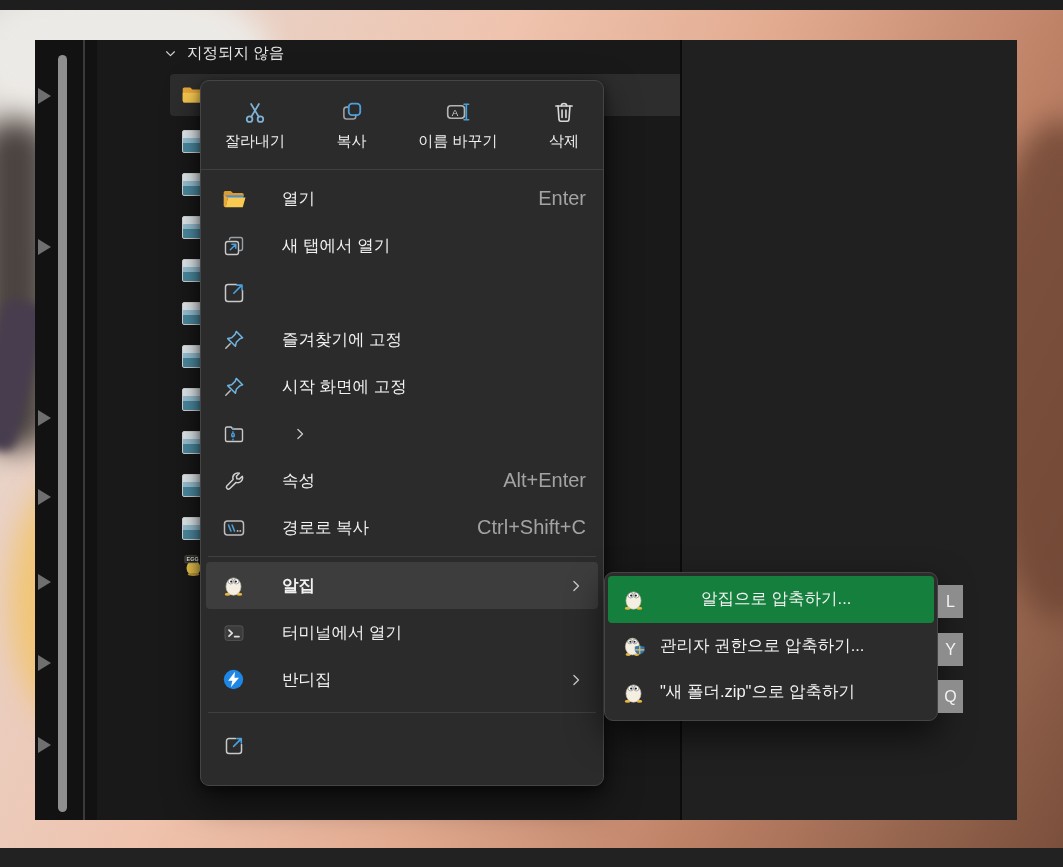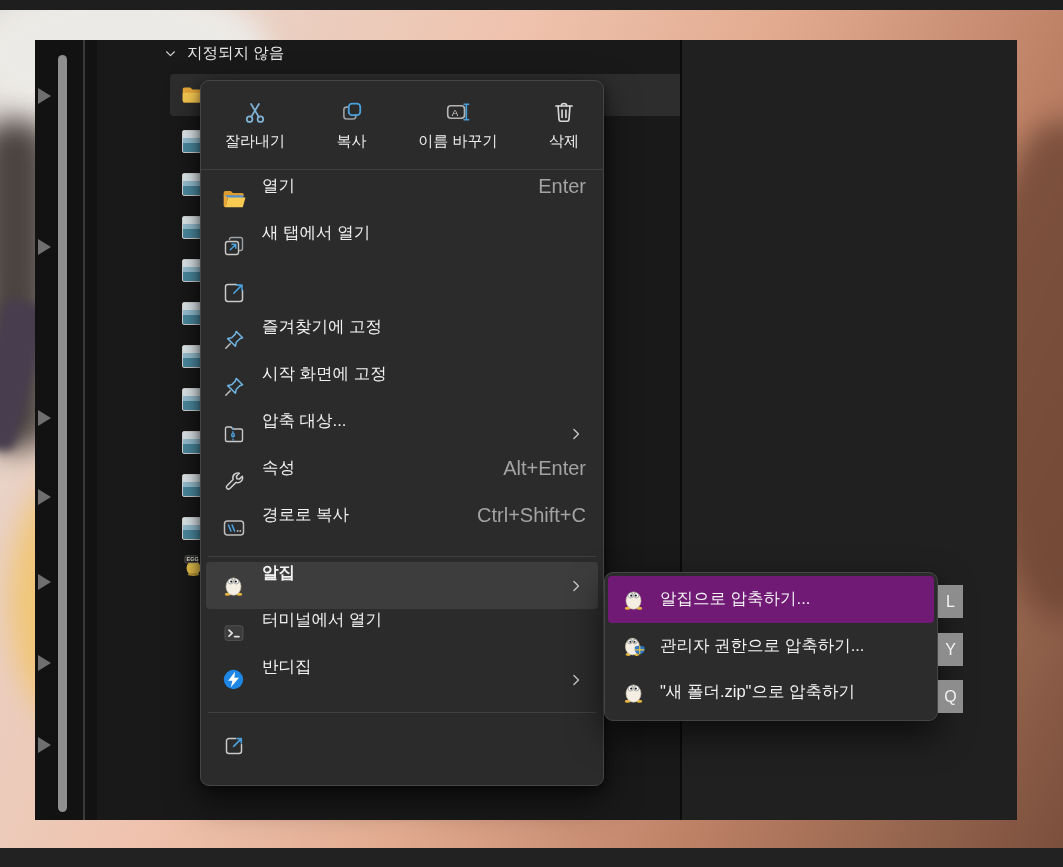--- a/index.html
+++ b/index.html
@@ -24,32 +24,32 @@
   .row.sel{background:#2d2d2d;border-radius:4px;height:42px;}
   .row .ric{width:26px;height:26px;flex:0 0 26px;display:flex;align-items:center;justify-content:center;margin-left:10px;}
   .thumb{width:23px;height:23px;border:1.5px solid #dcdcdc;border-radius:2px;
          background:linear-gradient(#e8f2f6 0 32%,#9ecadd 32% 58%,#4e8fa6 58% 100%);box-sizing:border-box;}
   
   .menu{position:absolute;left:200px;top:80px;width:404px;height:706px;background:#2b2b2b;border:1px solid #454545;
         border-radius:9px;box-shadow:0 14px 34px rgba(0,0,0,.6),0 3px 10px rgba(0,0,0,.45);z-index:10;box-sizing:border-box;}
   .cmdbar{height:88px;display:flex;align-items:center;justify-content:space-between;padding:0 24px;border-bottom:1px solid #3f3f3f;}
   .cmd{display:flex;flex-direction:column;align-items:center;gap:7px;color:#f0f0f0;font-size:15px;cursor:default;}
   .mlist{padding:5px 5px 0 5px;}
-  .mi{height:47px;display:flex;padding:0 12px 0 14px;border-radius:4px;color:#f2f2f2;font-size:16.5px;}
+  .mi{height:47px;display:flex;align-items:center;padding:0 12px 0 14px;border-radius:4px;color:#f2f2f2;font-size:16.5px;gap:20px;}
   .mi.hl{background:#3d3d3d;font-weight:bold;}
   .mi .mic{width:27px;flex:0 0 27px;display:flex;align-items:center;justify-content:center;margin-right:15px;}
   .mi .lbl{flex:1;white-space:nowrap;}
   .mi .sc{font-size:20px;color:#a3a3a3;margin-left:8px;}
   .mi .chev{margin-left:8px;display:flex;align-items:center;}
   .mdiv{height:1px;background:#404040;margin:5px 2px;}
   
   .submenu{position:absolute;left:604px;top:572px;width:334px;height:149px;background:#2c2c2c;border:1px solid #454545;
            border-radius:9px;box-shadow:0 14px 34px rgba(0,0,0,.6);z-index:11;box-sizing:border-box;padding:3px;}
   .smi{height:46.5px;display:flex;align-items:center;padding:0 10px 0 11px;border-radius:4px;color:#f2f2f2;font-size:16.5px;}
-  .smi.hl{background:#701a75;}
+  .smi.hl{background:#15803d;gap:41px;}
   .smi .mic{width:28px;flex:0 0 28px;display:flex;align-items:center;justify-content:center;margin-right:13px;}
   .badge{position:absolute;left:938px;width:25px;height:33px;background:#8d8d8d;color:#f2f2f2;font-size:16px;
          display:flex;align-items:center;justify-content:center;z-index:12;}
   svg{display:block;}
 </style>
 </head>
 <body>
 
 <div id="stage">
 
@@ -285,21 +285,20 @@
       <div class="mi">
         <span class="mic">
             <svg width="24" height="24" viewBox="0 0 24 24">
               <g fill="none">
                 <path d="M3.5 8 V6.5 A1.5 1.5 0 0 1 5 5 h4 l1.8 2 H19 a1.5 1.5 0 0 1 1.5 1.5 V18 a1.5 1.5 0 0 1 -1.5 1.5 H5 A1.5 1.5 0 0 1 3.5 18 Z" stroke="#c9c9c9" stroke-width="1.4"></path>
                 <path d="M11 5.6 v12.8" stroke="#4ba0dc" stroke-width="1.4" stroke-dasharray="2 1.7"></path>
                 <rect x="9.7" y="11.6" width="2.6" height="3.2" rx="0.8" stroke="#4ba0dc" stroke-width="1.2"></rect>
               </g>
             </svg>
           </span>
-        <span class="lbl">압축 대상...</span>
         <span class="chev">
             <svg width="20" height="20" viewBox="0 0 24 24">
               <path d="M9.5 6.5 L15 12 L9.5 17.5" fill="none" stroke="#c8c8c8" stroke-width="1.6" stroke-linecap="round" stroke-linejoin="round"></path>
             </svg>
           </span>
       </div>
       <div class="mi">
         <span class="mic">
             <svg width="24" height="24" viewBox="0 0 24 24">
               <path d="M20.3 7.2 a4.9 4.9 0 0 1 -6.2 6.2 l-6.5 6.3 a2 2 0 0 1 -2.8 -2.8 l6.3 -6.5 a4.9 4.9 0 0 1 6.2 -6.2 l-2.9 3 0.4 2.5 2.5 0.4 z" fill="none" stroke="#cfcfcf" stroke-width="1.5" stroke-linejoin="round"></path>

